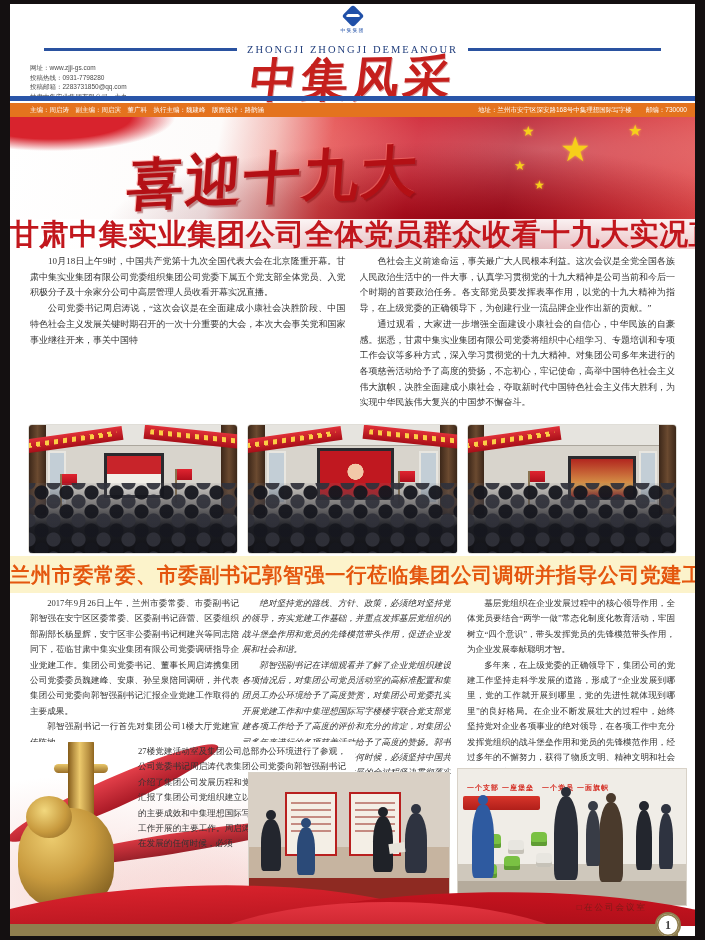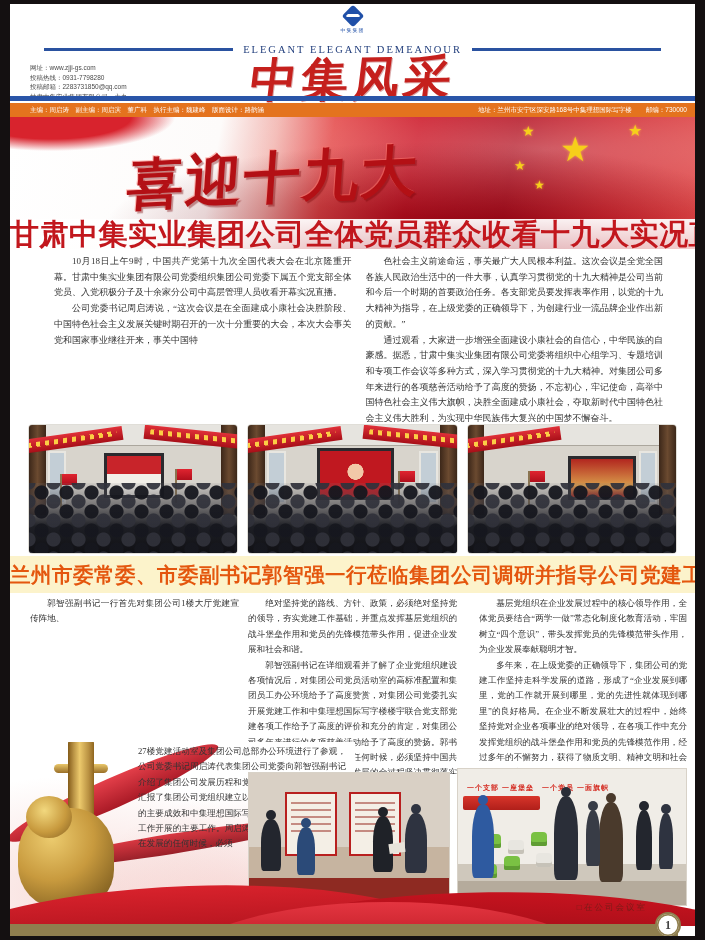--- a/index.html
+++ b/index.html
@@ -42,21 +42,21 @@
   .slogan{position:absolute;left:118px;top:24px;font-size:56px;font-weight:bold;color:#b31015;
           transform:skewX(-7deg) rotate(-3deg);letter-spacing:2px;
           text-shadow:2px 2px 1px rgba(120,0,5,.4),-1px -1px 0 rgba(255,120,110,.5);
           font-family:"Liberation Serif",serif;}
   .headline-strip{position:absolute;left:0;right:0;bottom:0;height:30px;line-height:30px;text-align:center;
           background:linear-gradient(rgba(255,255,255,.94),rgba(255,255,255,.72));
           font-size:29px;font-weight:bold;color:#c2171d;letter-spacing:0.5px;
           font-family:"Liberation Sans",sans-serif;white-space:nowrap;}
 
   
-  .article1{position:absolute;top:248px;left:0;right:0;height:170px;display:flex;gap:14px;padding:2px 32px 0;box-sizing:border-box;overflow:hidden;margin-left:12px;}
+  .article1{position:absolute;top:248px;left:0;right:0;height:170px;display:flex;gap:14px;padding:2px 20px 0;box-sizing:border-box;overflow:hidden;}
   .a1col{flex:1;overflow:hidden;}
   .a1col p,.a2col p{margin:0;font-size:9px;line-height:15.7px;text-align:justify;text-indent:2em;color:#333;
         font-family:"Liberation Serif",serif;}
 
   
   .photo-row{position:absolute;top:420px;left:0;right:0;height:130px;display:flex;gap:9px;padding:0 18px;box-sizing:border-box;}
   .photo{flex:1;position:relative;border-radius:4px;overflow:hidden;border:1px solid #e0ded8;
      background:linear-gradient(#e6e4df 0 16%,#d8d4cc 16% 58%,#c8c3b9 58% 100%);}
   .ph-ceil-line{position:absolute;top:16%;left:0;right:0;height:1px;background:rgba(90,80,70,.35);}
   .ph-pillar{position:absolute;top:0;bottom:30%;width:8%;background:linear-gradient(90deg,#3c2719,#6b4a30,#3c2719);}
@@ -79,21 +79,21 @@
 
   
   .yellow-band{position:absolute;top:552px;left:0;right:0;height:37px;background:#fcf3cb;line-height:37px;
       text-align:center;font-size:20.5px;font-weight:bold;color:#e4560e;letter-spacing:0.5px;
       font-family:"Liberation Sans",sans-serif;white-space:nowrap;}
 
   
   .article2{position:absolute;top:590px;left:0;right:0;height:342px;}
   .a2col{position:absolute;top:2px;width:209px;overflow:hidden;}
   .a2col p{font-size:8.6px;line-height:15.4px;}
-  .a2c1{left:20px;height:148px;} .a2c2{left:238px;height:178px;} .a2c3{left:457px;width:208px;height:172px;margin-left:12px;}
+  .a2c1{left:20px;height:148px;} .a2c2{left:232px;height:178px;font-style:italic;} .a2c3{left:457px;width:208px;height:172px;}
 
   
   .illu{position:absolute;left:0;top:148px;width:345px;height:178px;overflow:hidden;
      background:
       radial-gradient(ellipse at 20% 85%,rgba(225,120,110,.25),transparent 55%),
       radial-gradient(ellipse at 70% 95%,rgba(220,90,80,.22),transparent 50%),#fff;}
   .illu-text{position:absolute;left:128px;top:2px;width:208px;font-size:8.6px;line-height:15.4px;
      text-align:justify;color:#333;}
   .pillar-col{position:absolute;left:58px;top:-6px;width:26px;height:126px;border-radius:8px;
      background:linear-gradient(90deg,#8a6120,#ecc96c 45%,#9a6f28);box-shadow:inset 0 0 4px rgba(120,80,10,.6);}
@@ -147,21 +147,21 @@
 <body>
 
 <div class="paper">
 
   <div class="logo-wrap">
     <div class="emblem"></div>
     <div class="logo-cn">中集集团</div>
   </div>
   <div class="tagline-row">
     <div class="rule"></div>
-    <div class="tagline">ELEGANT ELEGANT DEMEANOUR</div>
+    <div class="tagline">ZHONGJI ZHONGJI DEMEANOUR</div>
     <div class="rule"></div>
   </div>
   <div class="masthead">中集风采</div>
 
   <div class="info-block">
     <div>网址：www.zjji-gs.com</div>
     <div>投稿热线：0931-7798280</div>
     <div>投稿邮箱：2283731850@qq.com</div>
     <div>甘肃中集实业集团有限公司　主办</div>
   </div>
@@ -237,20 +237,21 @@
       </div>
       <div class="ph-flag" style="left:30%;top:36%;"></div>
       <div class="crowd"></div>
     </div>
   </div>
 
   <div class="yellow-band">兰州市委常委、市委副书记郭智强一行莅临集团公司调研并指导公司党建工作</div>
 
   <div class="article2">
     <div class="a2col a2c1">
+      <p>2017年9月26日上午，兰州市委常委、市委副书记郭智强在安宁区区委常委、区委副书记薛蕾、区委组织部副部长杨显辉，安宁区非公委副书记柯建兴等同志陪同下，莅临甘肃中集实业集团有限公司党委调研指导企业党建工作。集团公司党委书记、董事长周启涛携集团公司党委委员魏建峰、安康、孙呈泉陪同调研，并代表集团公司党委向郭智强副书记汇报企业党建工作取得的主要成果。</p>
       <p>郭智强副书记一行首先对集团公司1楼大厅党建宣传阵地、</p>
     </div>
     <div class="a2col a2c2">
       <p>绝对坚持党的路线、方针、政策，必须绝对坚持党的领导，夯实党建工作基础，并重点发挥基层党组织的战斗堡垒作用和党员的先锋模范带头作用，促进企业发展和社会和谐。</p>
       <p>郭智强副书记在详细观看并了解了企业党组织建设各项情况后，对集团公司党员活动室的高标准配置和集团员工办公环境给予了高度赞赏，对集团公司党委扎实开展党建工作和中集理想国际写字楼楼宇联合党支部党建各项工作给予了高度的评价和充分的肯定，对集团公司多年来进行的各项慈善活动给予了高度的赞扬。郭书记重点指出，在企业发展的任何时候，必须坚持中国共产党的绝对领导，要在企业发展的全过程坚决贯彻落实党的路线、方针、政策，要充分发挥</p>
     </div>
     <div class="a2col a2c3">
       <p>基层党组织在企业发展过程中的核心领导作用，全体党员要结合“两学一做”常态化制度化教育活动，牢固树立“四个意识”，带头发挥党员的先锋模范带头作用，为企业发展奉献聪明才智。</p>
       <p>多年来，在上级党委的正确领导下，集团公司的党建工作坚持走科学发展的道路，形成了“企业发展到哪里，党的工作就开展到哪里，党的先进性就体现到哪里”的良好格局。在企业不断发展壮大的过程中，始终坚持党对企业各项事业的绝对领导，在各项工作中充分发挥党组织的战斗堡垒作用和党员的先锋模范作用，经过多年的不懈努力，获得了物质文明、精神文明和社会效益的多赢多收。</p>
     </div>

